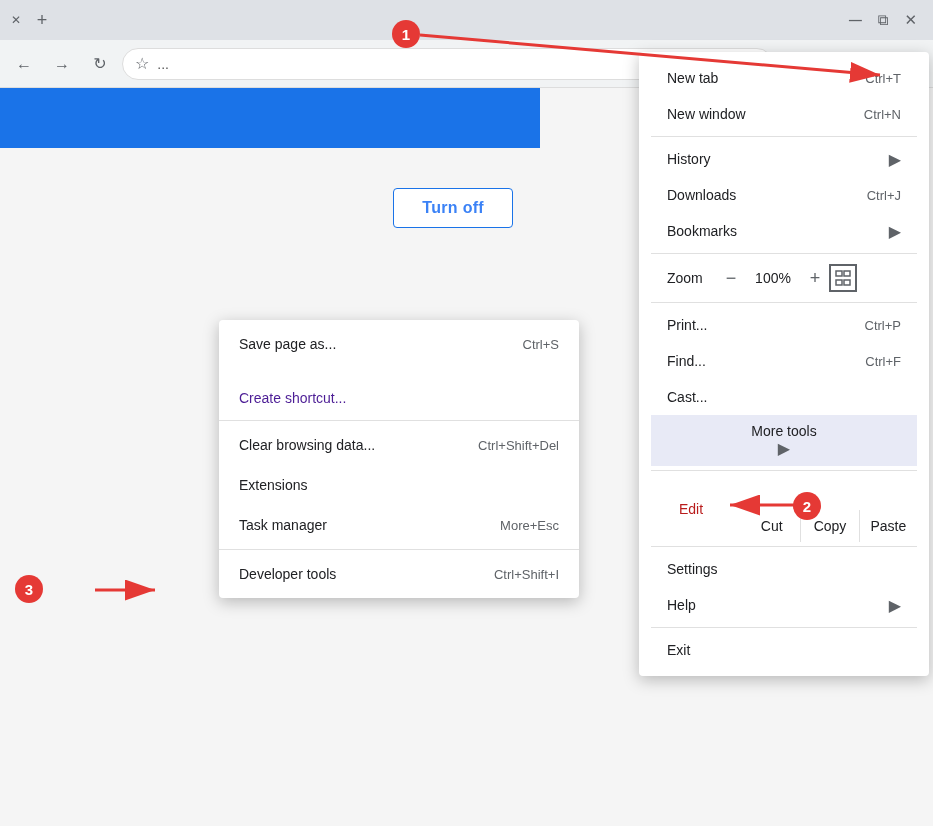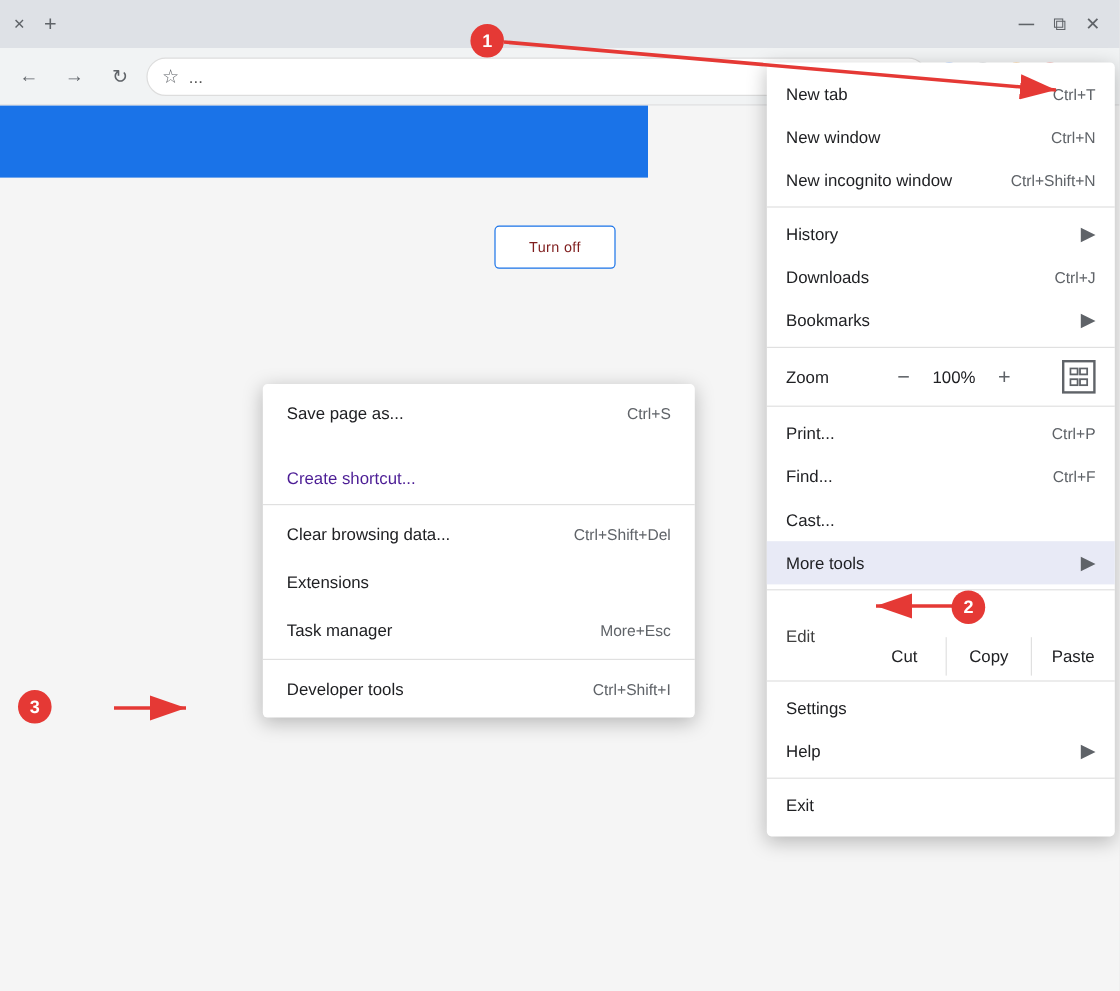--- a/index.html
+++ b/index.html
@@ -146,60 +146,60 @@
     }
 
     .page-top-bar {
       height: 60px;
       background: #1a73e8;
       width: 540px;
     }
 
     .turn-off-btn {
       border: 1px solid #1a73e8;
-      color: #7f1d1d;
+      color: #3b82f6;
       background: #fff;
       padding: 10px 28px;
       border-radius: 4px;
-      font-size: 12px;
-      font-weight: 400;
+      font-size: 16px;
+      font-weight: 700;
       cursor: pointer;
       letter-spacing: 0.3px;
     }
 
     
     .chrome-menu {
       position: absolute;
       top: 52px;
       right: 4px;
       width: 290px;
       background: #fff;
       border-radius: 4px;
       box-shadow: 0 4px 16px rgba(0,0,0,0.25);
       z-index: 100;
-      padding: 4px 0;
+      padding: 4px 12px;
     }
 
     .menu-section {
       border-bottom: 1px solid #e0e0e0;
       padding: 4px 0;
     }
 
     .menu-section:last-child { border-bottom: none; }
 
     .menu-item {
       display: flex;
       align-items: center;
       justify-content: space-between;
       padding: 8px 16px;
       cursor: pointer;
       min-height: 36px;
     }
 
-    .menu-item.highlighted { background: #e8eaf6; }
+    .menu-item.highlighted { background: #e8eaf6; flex-direction: column; }
 
     .menu-item-label {
       font-size: 14px;
       color: #202124;
     }
 
     .menu-item-shortcut {
       font-size: 13px;
       color: #5f6368;
     }
@@ -207,21 +207,20 @@
     .menu-item-arrow {
       font-size: 16px;
       color: #5f6368;
     }
 
     .zoom-row {
       display: flex;
       align-items: center;
       padding: 6px 16px;
       gap: 0;
-      justify-content: space-between;
     }
 
     .zoom-label {
       font-size: 14px;
       color: #202124;
       min-width: 50px;
     }
 
     .zoom-controls {
       display: flex;
@@ -264,23 +263,24 @@
     }
 
     .edit-row {
       display: flex;
       align-items: center;
       padding: 4px 0;
     }
 
     .edit-label {
       font-size: 14px;
-      color: #404040;
+      color: #b91c1c;
       padding: 8px 16px;
       min-width: 80px;
+      margin-left: 12px;
     }
 
     .edit-btn {
       flex: 1;
       text-align: center;
       padding: 8px 0;
       font-size: 14px;
       color: #202124;
       cursor: pointer;
       border-right: 1px solid #e0e0e0;
@@ -412,24 +412,20 @@
 <div class="chrome-menu">
 
   <div class="menu-section">
     <div class="menu-item">
       <span class="menu-item-label">New tab</span>
       <span class="menu-item-shortcut">Ctrl+T</span>
     </div>
     <div class="menu-item">
       <span class="menu-item-label">New window</span>
       <span class="menu-item-shortcut">Ctrl+N</span>
-    </div>
-    <div class="menu-item">
-      <span class="menu-item-label">New incognito window</span>
-      <span class="menu-item-shortcut">Ctrl+Shift+N</span>
     </div>
   </div>
 
   <div class="menu-section">
     <div class="menu-item">
       <span class="menu-item-label">History</span>
       <span class="menu-item-arrow">▶</span>
     </div>
     <div class="menu-item">
       <span class="menu-item-label">Downloads</span>

